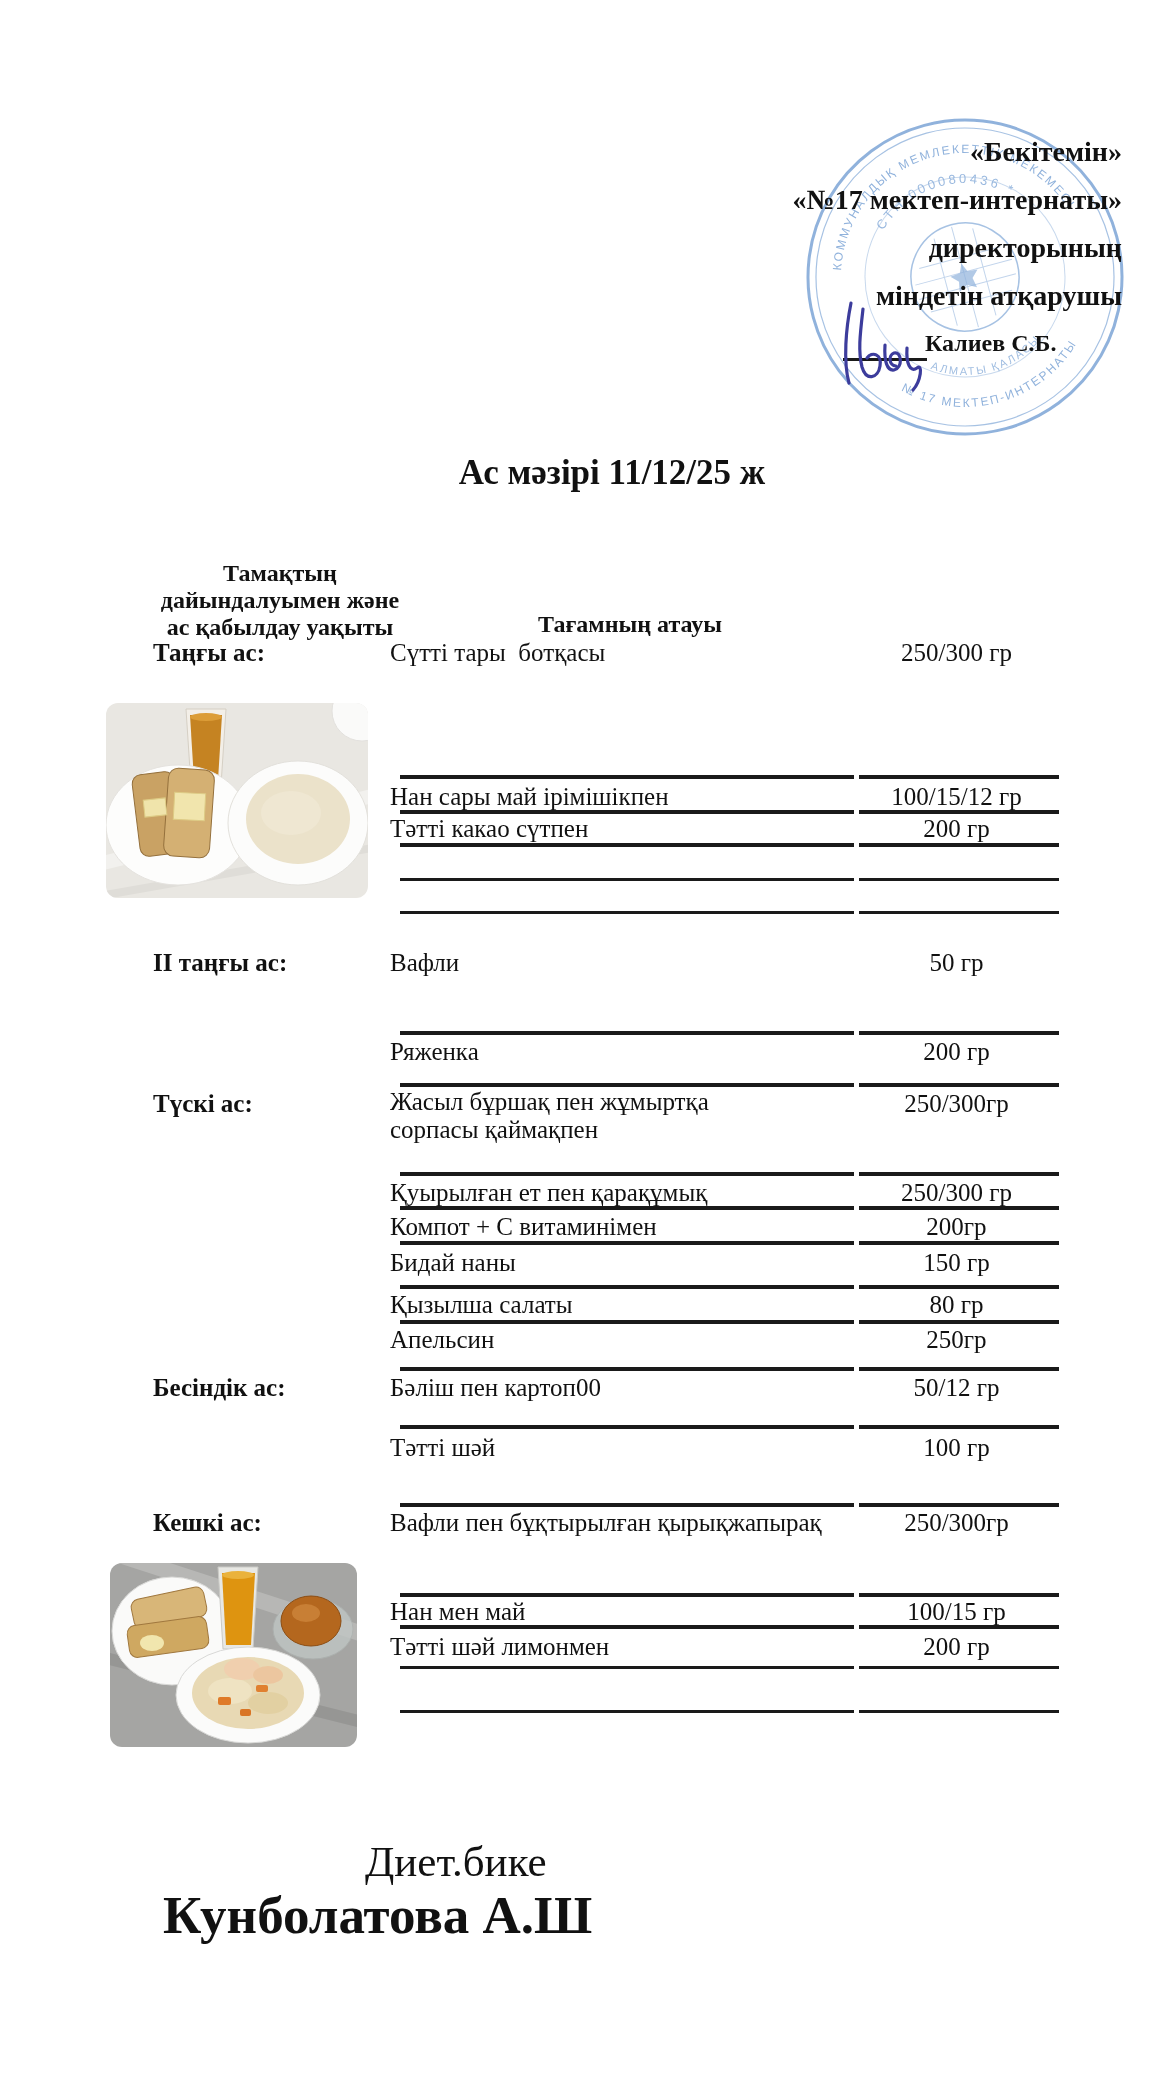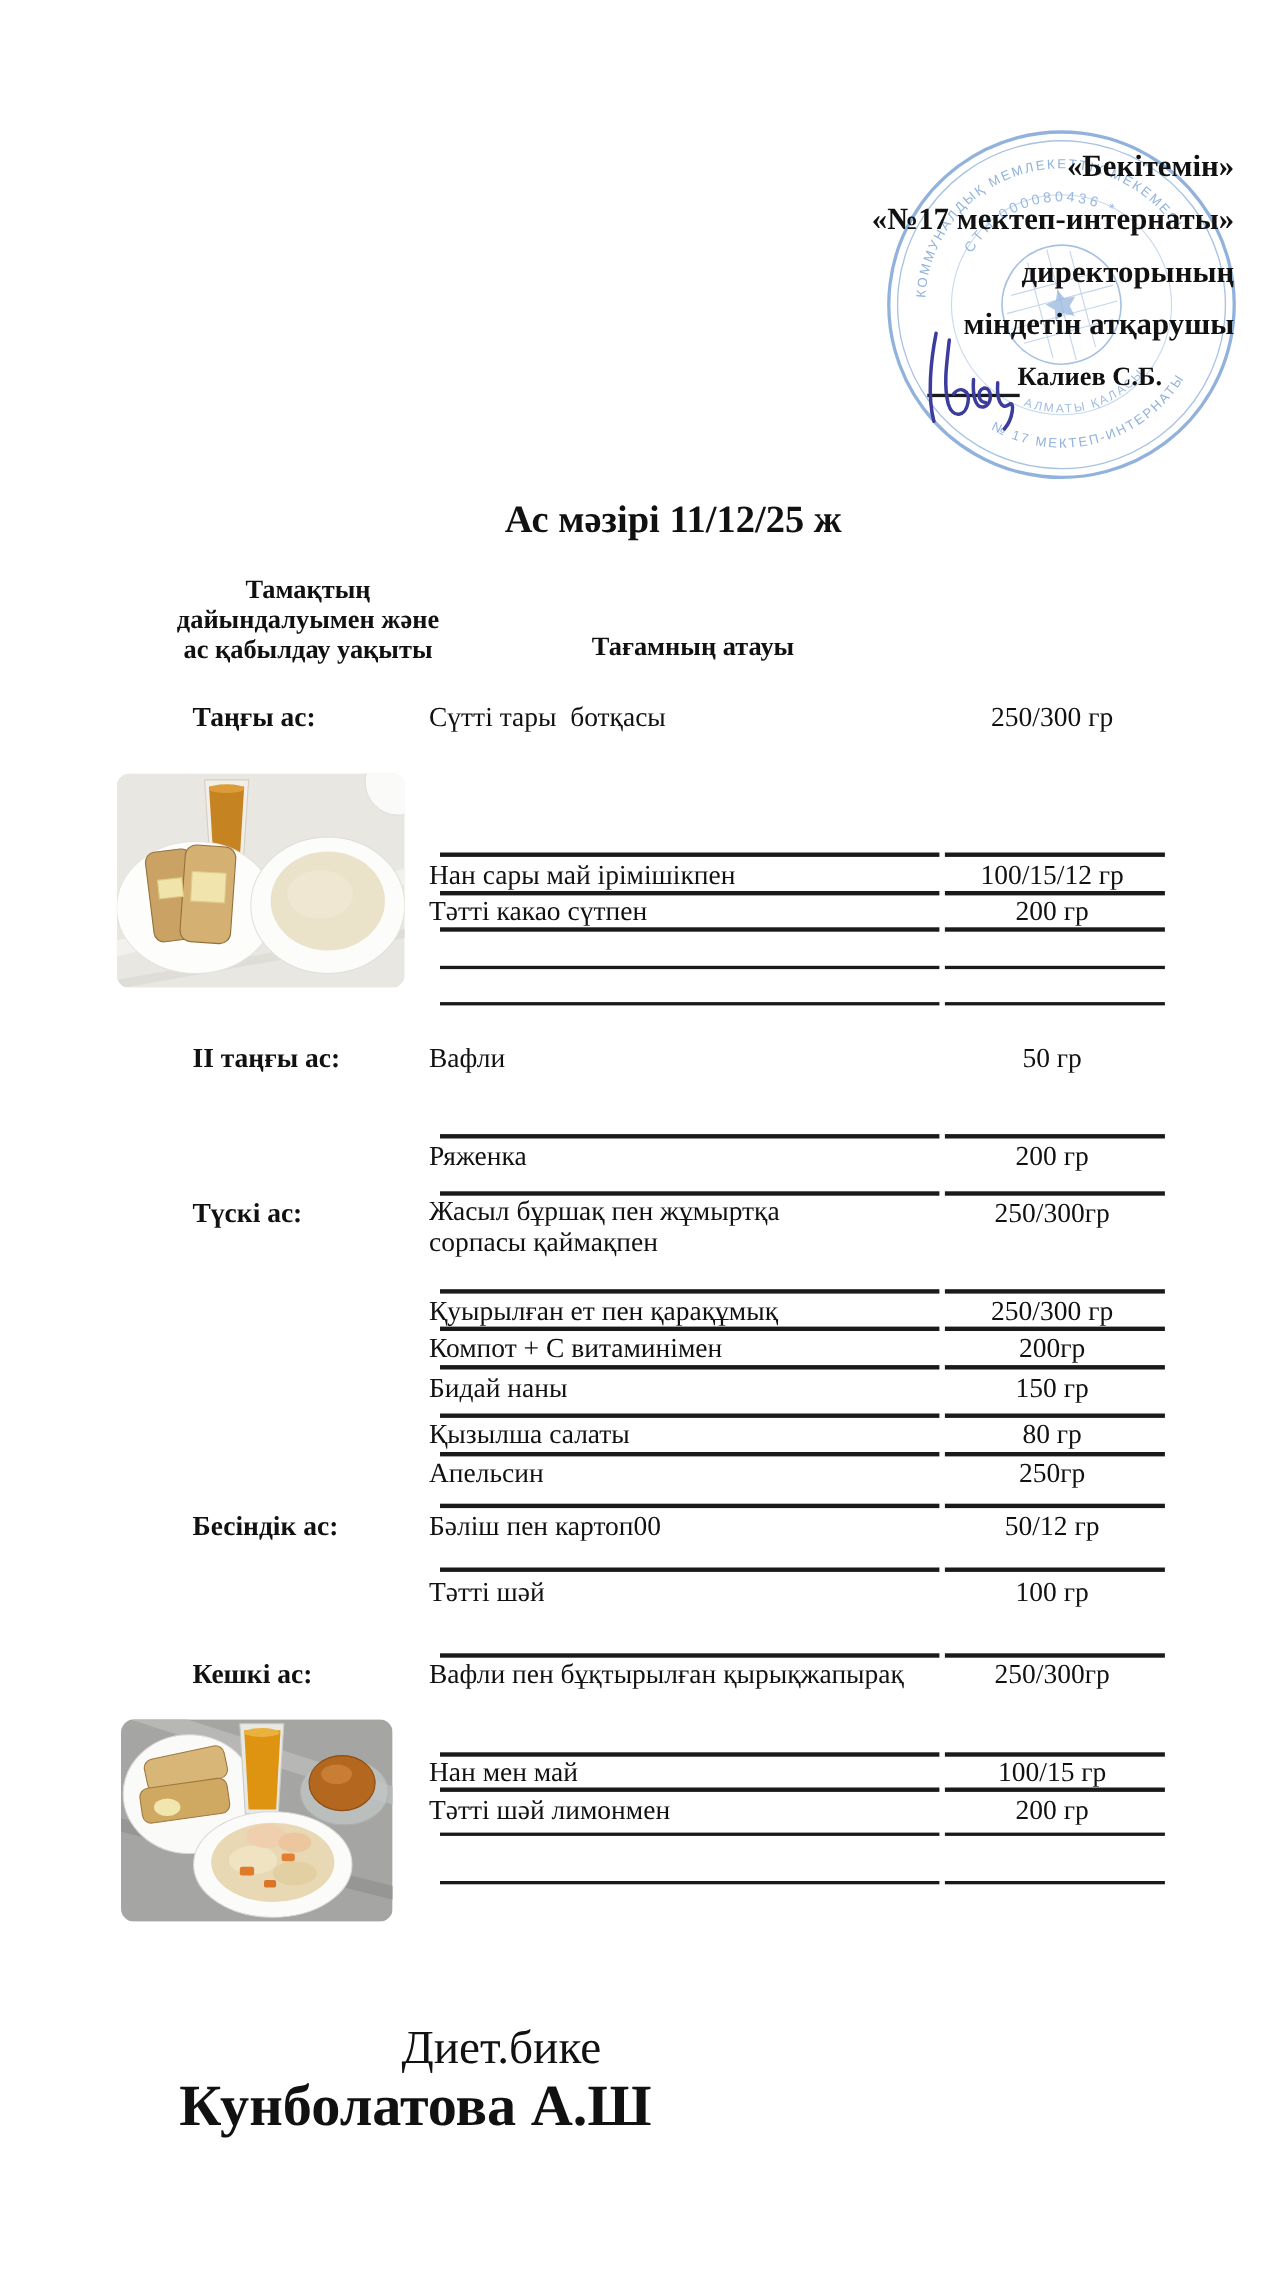--- a/index.html
+++ b/index.html
@@ -8,27 +8,27 @@
   .abs{position:absolute;}
   
   .approval{position:absolute;top:128px;right:48px;text-align:right;
             font-size:28px;font-weight:bold;line-height:48px;white-space:nowrap;}
   .signatory{position:absolute;left:925px;top:330px;font-size:24px;font-weight:bold;}
   .sig-line{position:absolute;left:843px;top:358px;width:84px;height:3px;background:#1a1a1a;}
   
   .title{position:absolute;left:297px;top:452px;width:630px;text-align:center;
          font-size:35px;font-weight:bold;line-height:42px;}
   
-  .th{position:absolute;font-weight:bold;font-size:24px;line-height:27px;text-align:center;}
+  .th{position:absolute;font-weight:bold;font-size:24px;line-height:27px;text-align:center;margin-top:36px;}
   .th1{left:120px;top:524px;width:320px;}
   .th2{left:450px;top:575px;width:360px;}
   .th3{left:855px;top:553px;width:200px;}
   
   .row{position:absolute;left:0;width:1170px;font-size:25px;line-height:31px;}
-  .c1{position:absolute;left:153px;width:250px;font-weight:bold;margin-left:22px;}
+  .c1{position:absolute;left:153px;width:250px;font-weight:bold;}
   .c2{position:absolute;left:390px;width:455px;white-space:pre-wrap;}
   .c2.narrow{width:400px;line-height:28px;}
   .c3{position:absolute;left:858px;width:197px;text-align:center;}
   
   .rule{position:absolute;left:400px;width:659px;display:flex;gap:5px;}
   .rule .seg{height:100%;background:#1a1a1a;}
   .rule .sa{width:454px;}
   .rule .sb{flex:1;}
   
   .footer-role{position:absolute;left:365px;top:1837px;font-size:43px;font-weight:normal;}

